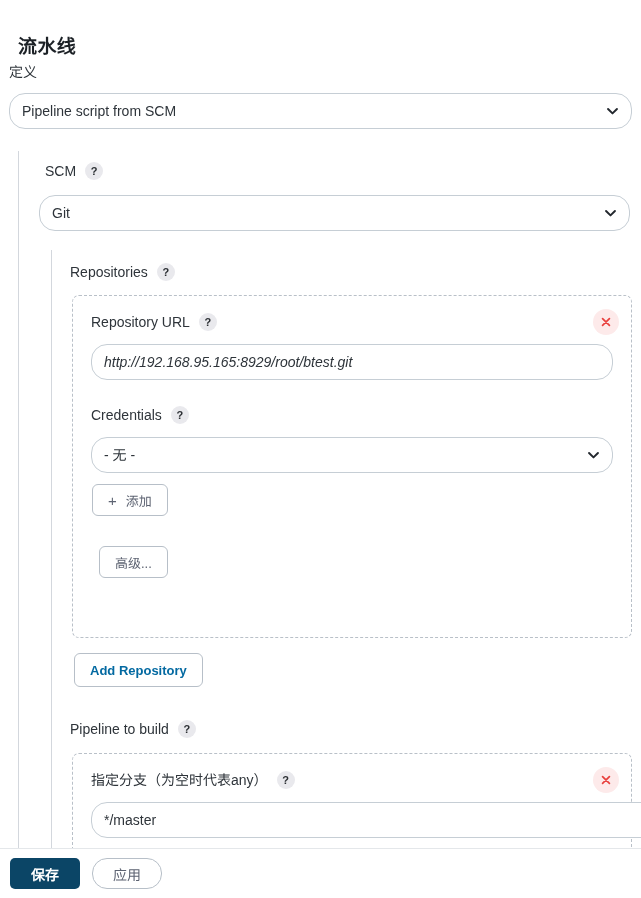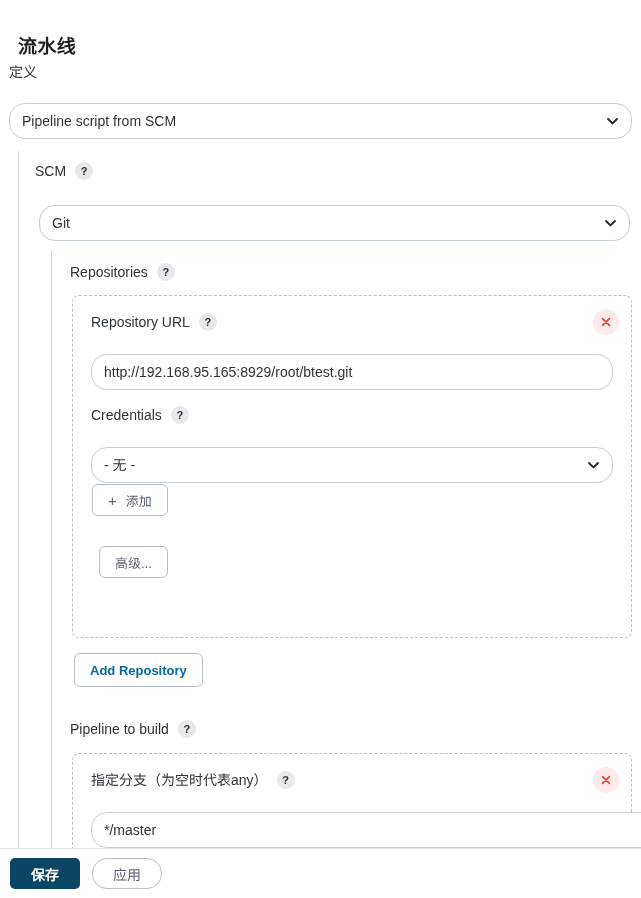--- a/index.html
+++ b/index.html
@@ -67,21 +67,20 @@
     width: 100%;
     height: 36px;
     border: 1px solid #c6ced5;
     border-radius: 16px;
     background: #ffffff;
     font-size: 14px;
     color: #2e343a;
     padding: 0 12px;
     line-height: 34px;
     font-family: inherit;
-    margin-top: 10px;
   }
   .select-box {
     position: relative;
     padding-right: 34px;
     white-space: nowrap;
     overflow: hidden;
     cursor: pointer;
   }
   .select-box .chevron {
     position: absolute;
@@ -216,21 +215,21 @@
     <span>Pipeline script from SCM</span>
     <span class="chevron">
       <svg viewBox="0 0 14 14" width="13" height="13" aria-hidden="true">
         <path d="M2.2 4.8 L7 9.6 L11.8 4.8" fill="none" stroke="#23282e" stroke-width="2.1" stroke-linecap="round" stroke-linejoin="round"></path>
       </svg>
     </span>
   </div>
 
   <div class="guide abs" style="left:18px; top:151px; width:614px; height:697px;">
 
-    <div class="field-label abs" style="left:16px; top:11px;">
+    <div class="field-label abs" style="left:26px; top:11px;">
       <span>SCM</span>
       <span class="help-badge">?</span>
     </div>
 
     <div class="select-box abs" style="left:20px; top:44px; width:591px;">
       <span>Git</span>
       <span class="chevron">
         <svg viewBox="0 0 14 14" width="13" height="13" aria-hidden="true">
           <path d="M2.2 4.8 L7 9.6 L11.8 4.8" fill="none" stroke="#23282e" stroke-width="2.1" stroke-linecap="round" stroke-linejoin="round"></path>
         </svg>
@@ -250,21 +249,21 @@
           <svg viewBox="0 0 14 14" width="12" height="12" aria-hidden="true">
             <path d="M3 3 L11 11 M11 3 L3 11" fill="none" stroke="#e8413e" stroke-width="2" stroke-linecap="round"></path>
           </svg>
         </button>
 
         <div class="field-label abs" style="left:18px; top:17px;">
           <span>Repository URL</span>
           <span class="help-badge">?</span>
         </div>
 
-        <div class="text-input abs" style="left:18px; top:48px; width:522px;">http://192.168.95.165:8929/root/btest.git</div>
+        <div class="text-input abs" style="left:18px; top:48px; width:522px;font-style:italic;">http://192.168.95.165:8929/root/btest.git</div>
 
         <div class="field-label abs" style="left:18px; top:110px;">
           <span>Credentials</span>
           <span class="help-badge">?</span>
         </div>
 
         <div class="select-box abs" style="left:18px; top:141px; width:522px;">
           <span>- 无 -</span>
           <span class="chevron">
             <svg viewBox="0 0 14 14" width="13" height="13" aria-hidden="true">

